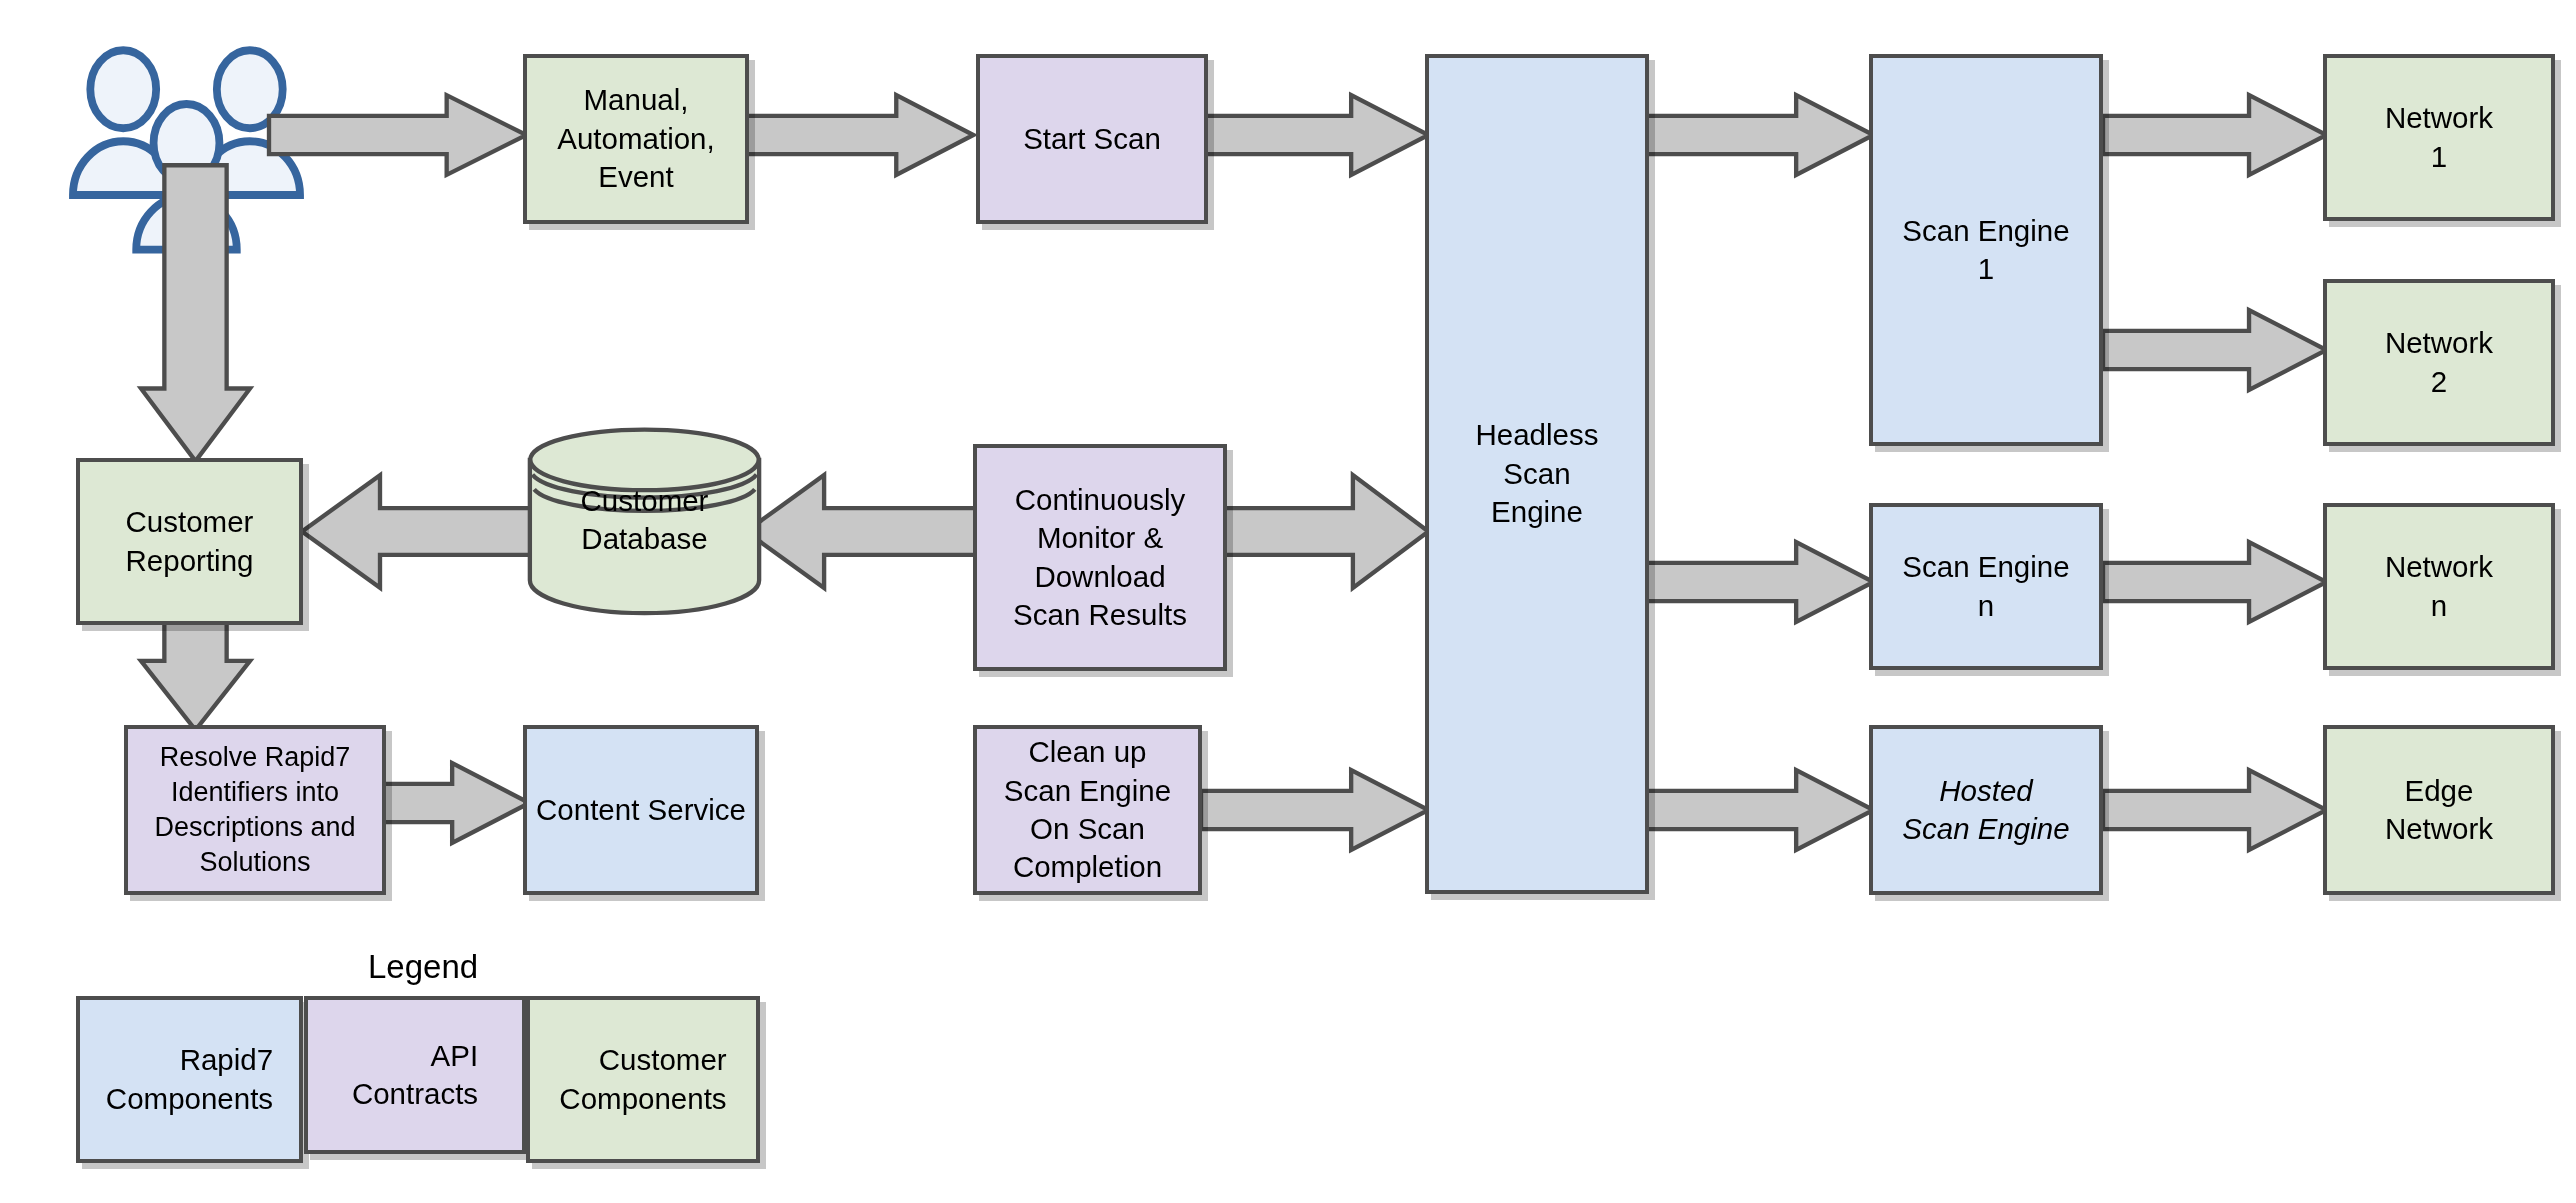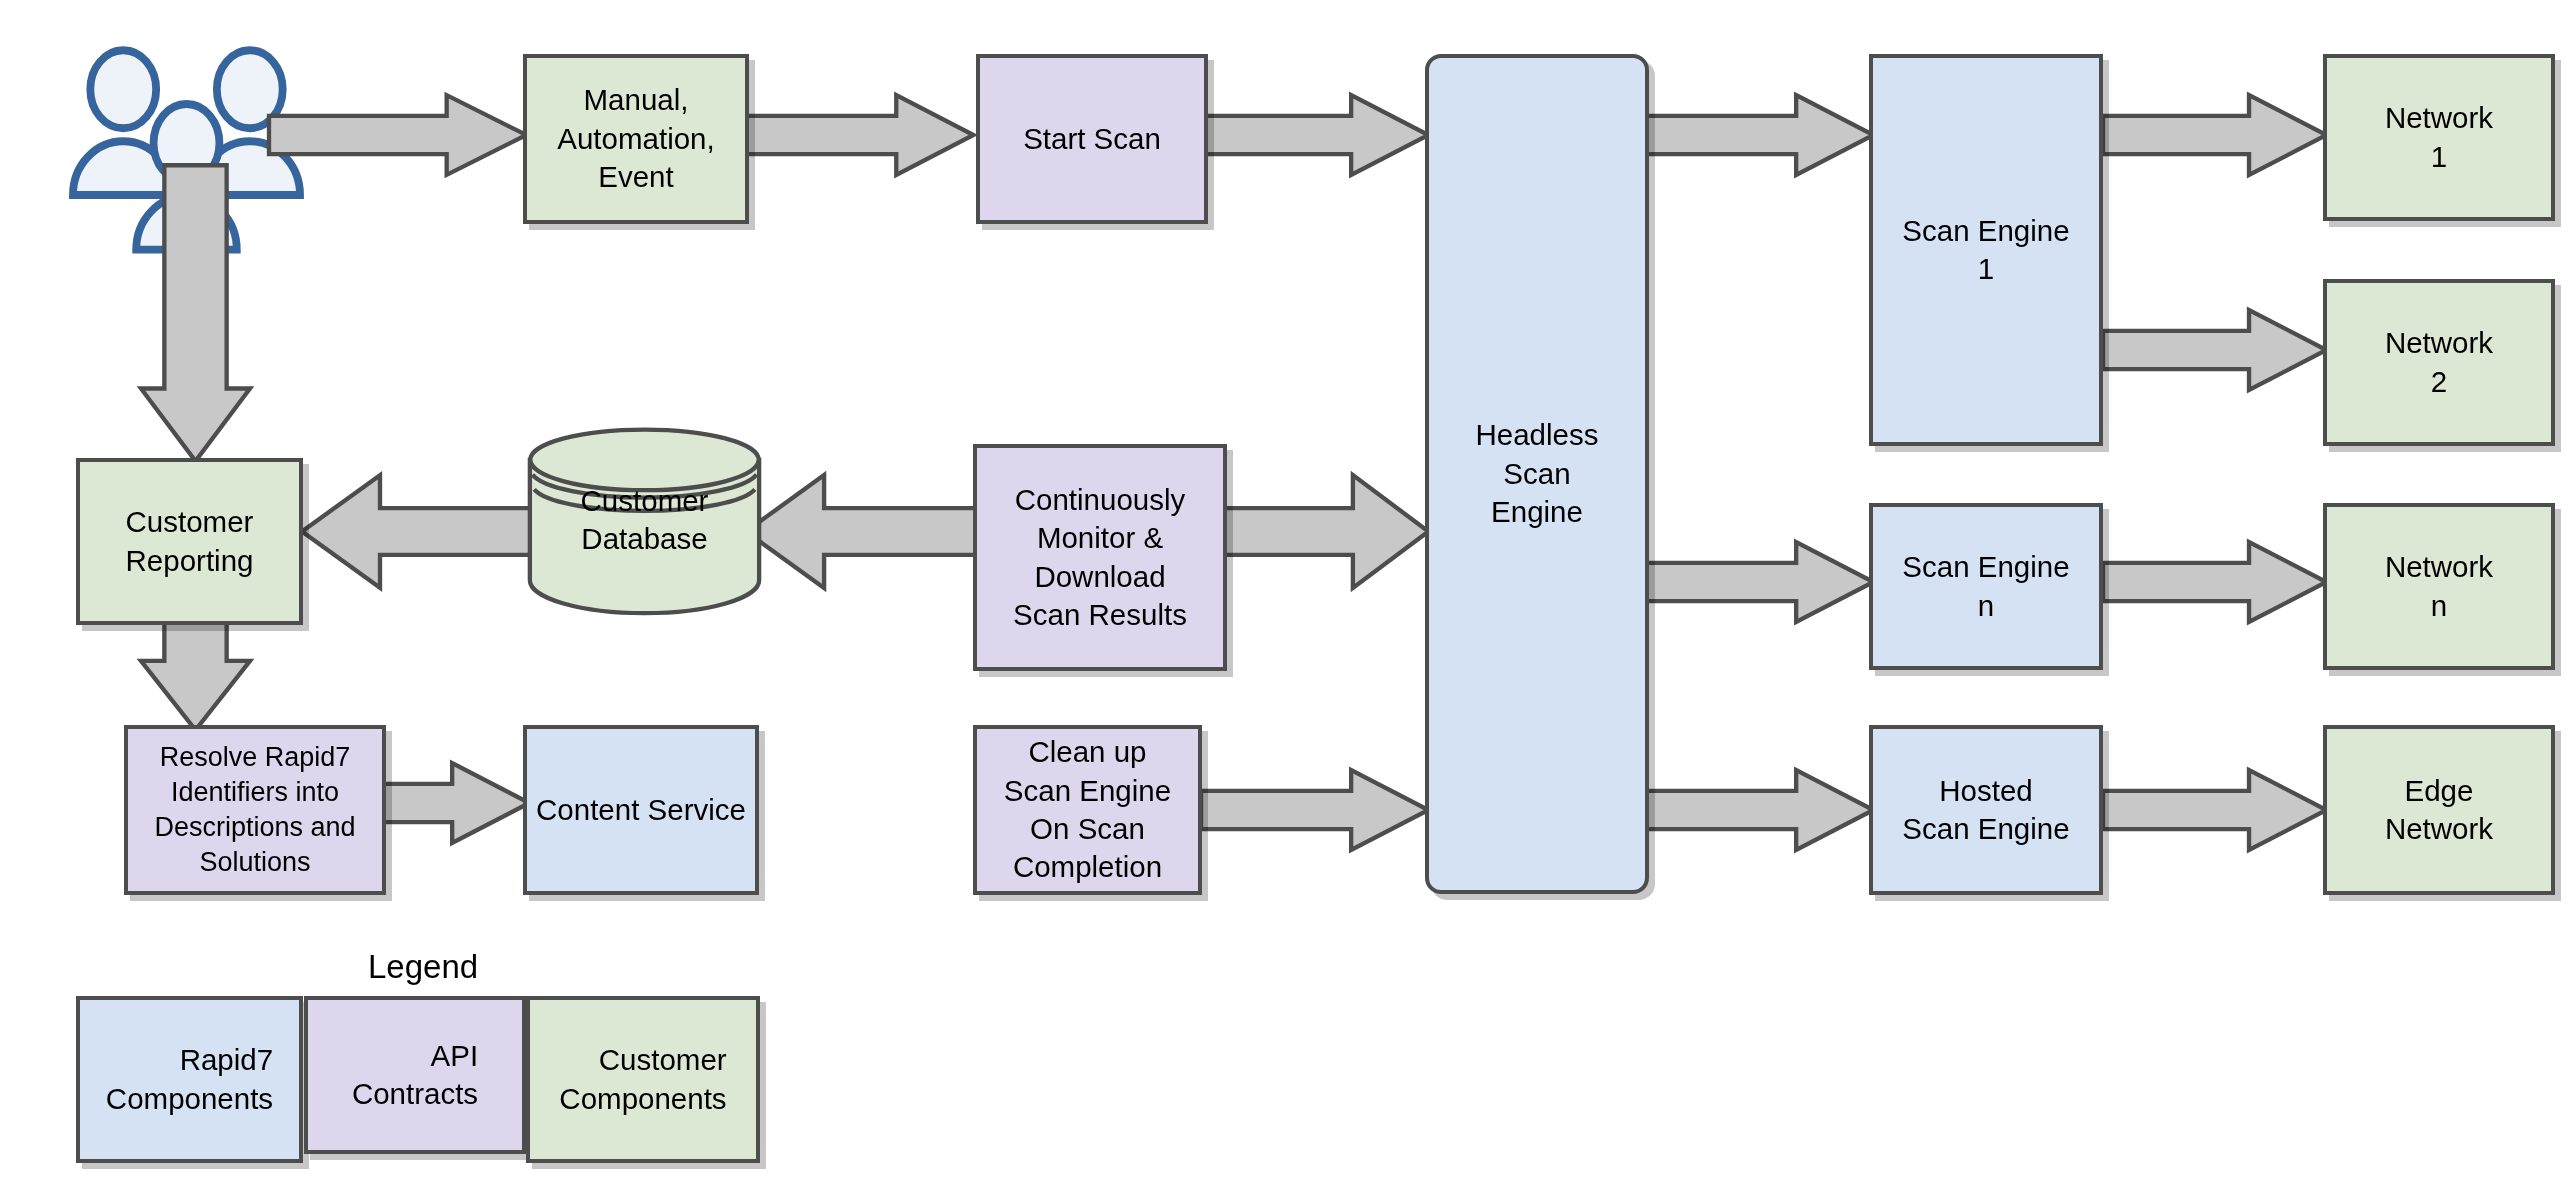--- a/index.html
+++ b/index.html
@@ -158,21 +158,21 @@
   <div class="node green" style="left:523px;top:54px;width:226px;height:170px;">
     <span>Manual,
 Automation,
 Event</span>
   </div>
 
   <div class="node purple" style="left:976px;top:54px;width:232px;height:170px;">
     <span>Start Scan</span>
   </div>
 
-  <div class="node blue" style="left:1425px;top:54px;width:224px;height:840px;border-radius:16px;">
+  <div class="node blue" style="left:1425px;top:54px;width:224px;height:840px;">
     <span>Headless
 Scan
 Engine</span>
   </div>
 
   <div class="node blue" style="left:1869px;top:54px;width:234px;height:392px;">
     <span>Scan Engine
 1</span>
   </div>
 
@@ -226,21 +226,21 @@
     <span>Content Service</span>
   </div>
 
   <div class="node purple" style="left:973px;top:725px;width:229px;height:170px;">
     <span>Clean up
 Scan Engine
 On Scan
 Completion</span>
   </div>
 
-  <div class="node blue" style="left:1869px;top:725px;width:234px;height:170px;">
+  <div class="node blue" style="left:1869px;top:725px;width:234px;height:170px;font-style:italic;">
     <span>Hosted
 Scan Engine</span>
   </div>
 
   <div class="node green" style="left:2323px;top:725px;width:232px;height:170px;">
     <span>Edge
 Network</span>
   </div>
 
   <div class="legend-title" style="left:368px;top:948px;">Legend</div>

